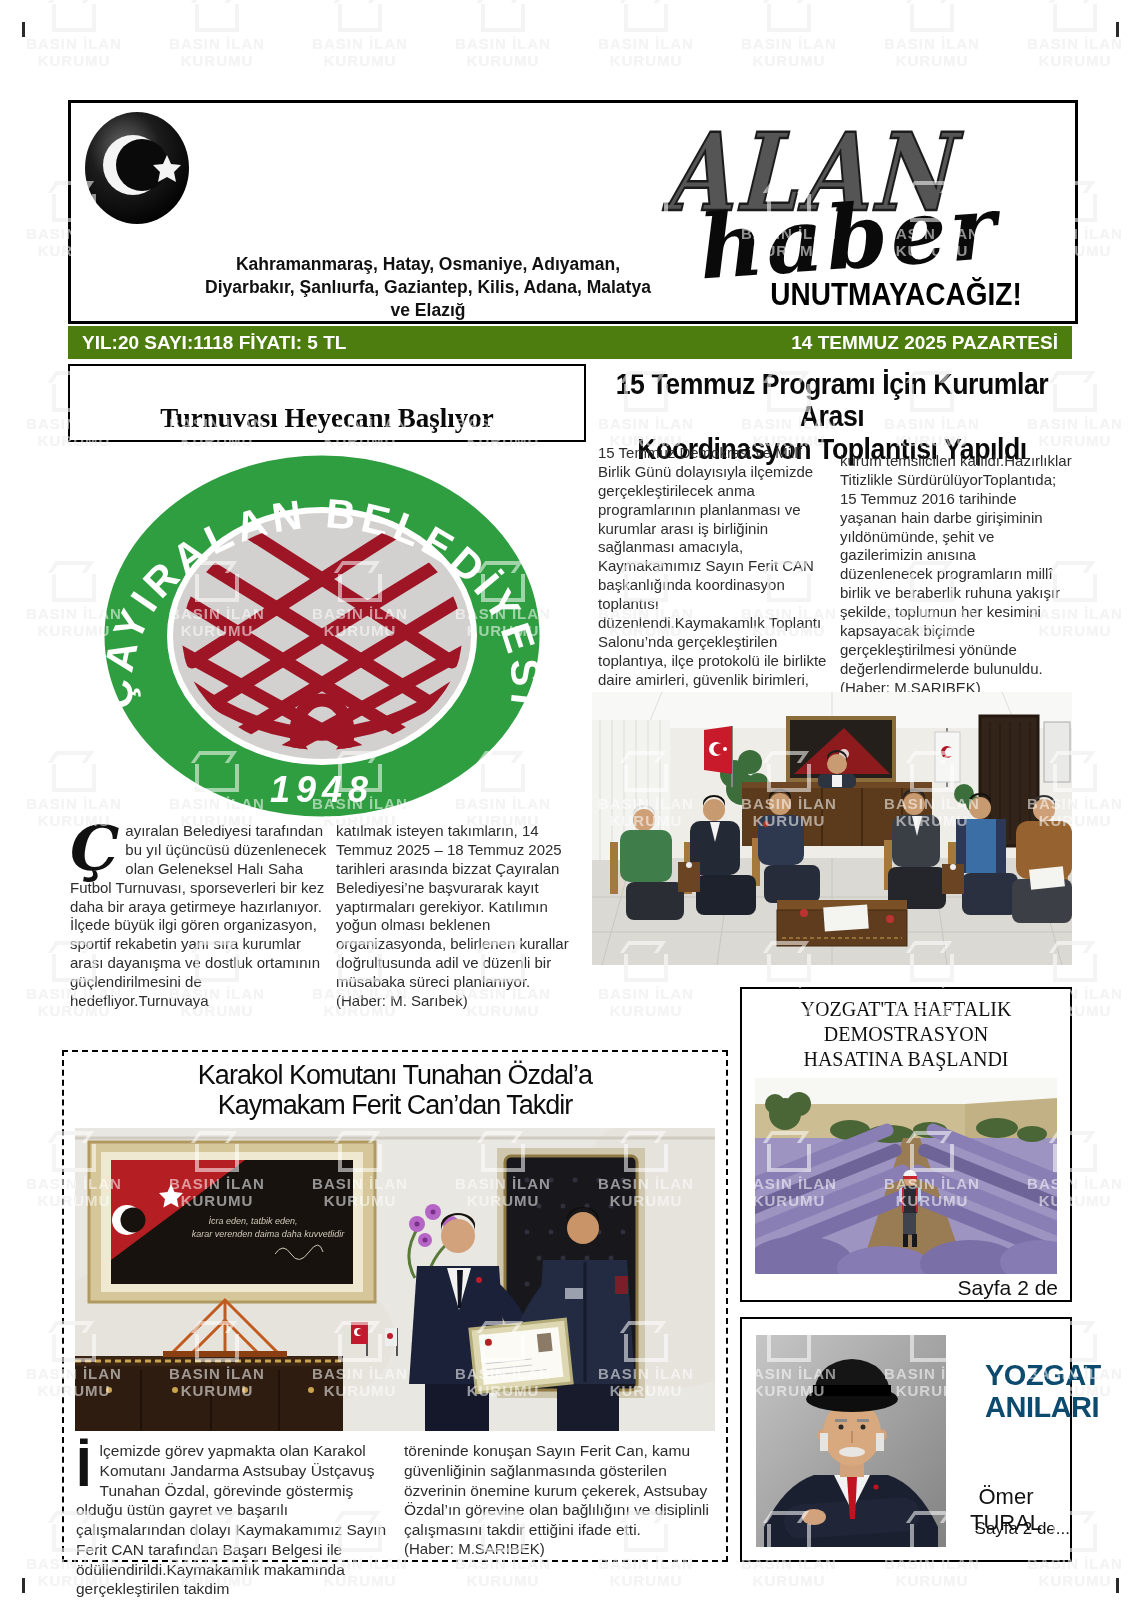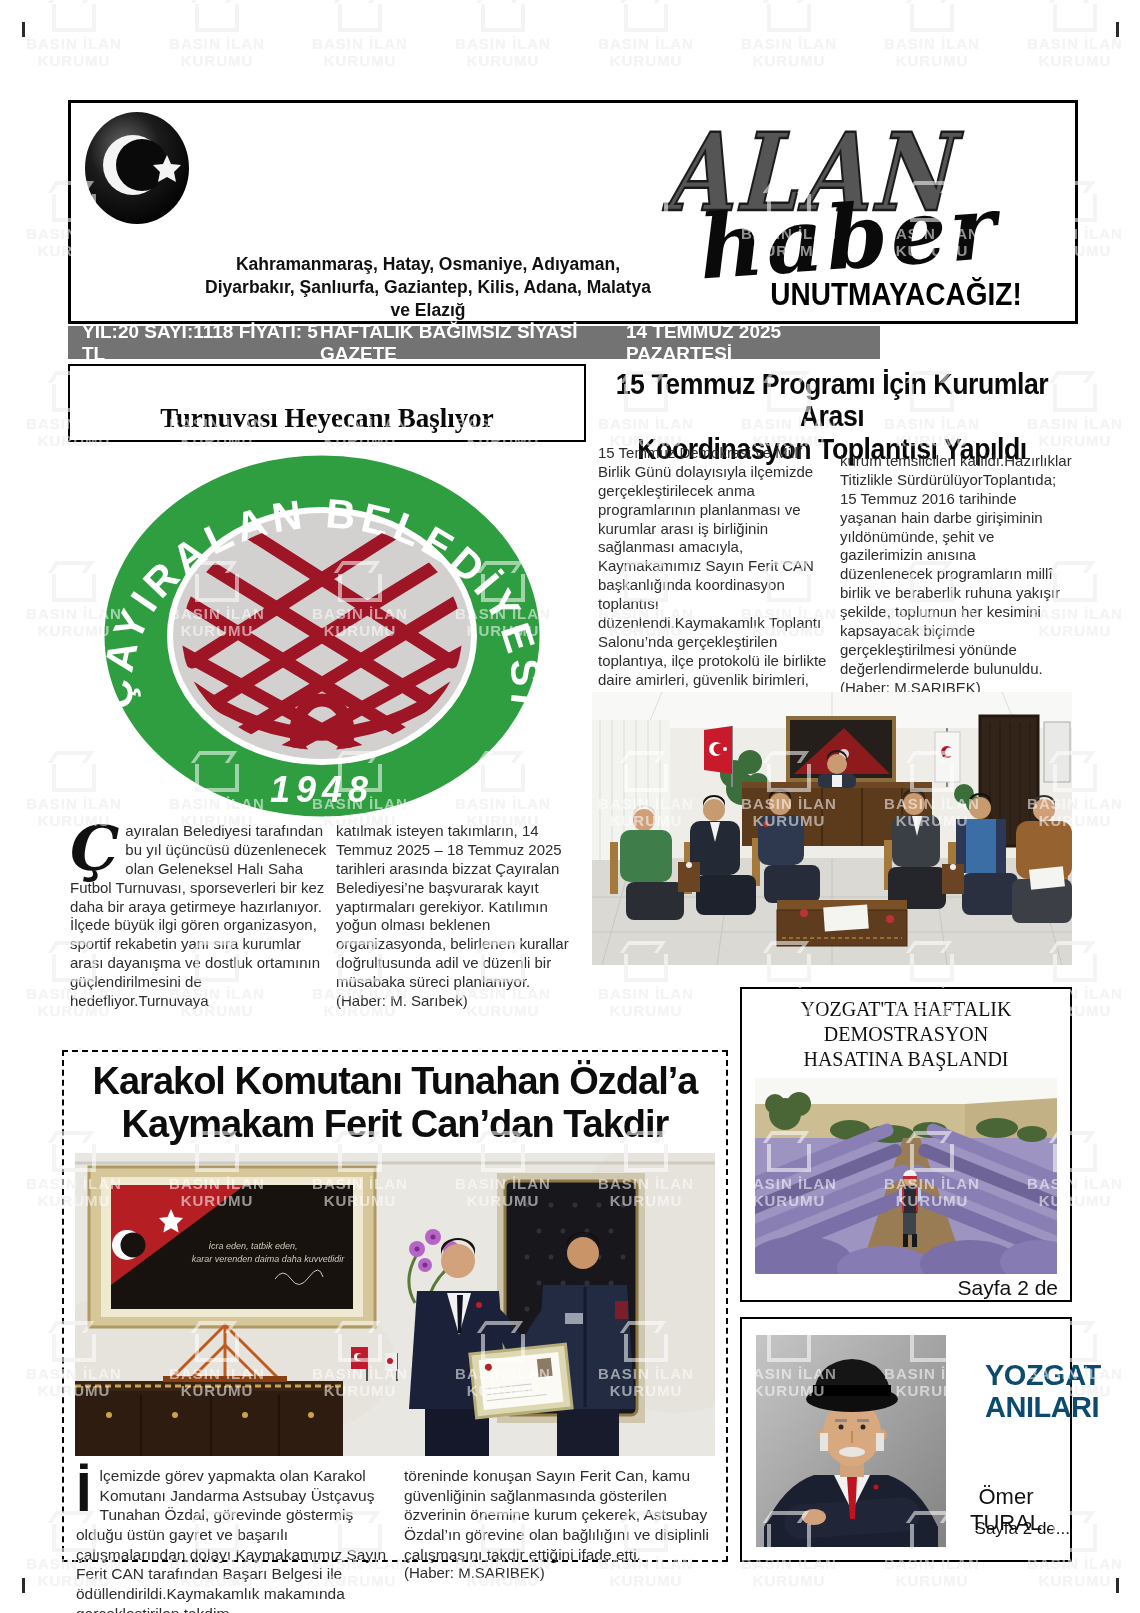--- a/index.html
+++ b/index.html
@@ -25,21 +25,21 @@
       font-style:italic;font-weight:bold;font-size:86px;color:#555;-webkit-text-stroke:2px #1c1c1c;
       transform:scaleY(1.25) skewX(-6deg);transform-origin:left top;letter-spacing:4px;white-space:nowrap;}
   #title-script{position:absolute;left:628px;top:82px;font-family:"DejaVu Serif","Liberation Serif",serif;
       font-style:italic;font-weight:bold;font-size:88px;color:#0a0a0a;transform:rotate(-4deg);
       letter-spacing:3px;white-space:nowrap;}
   #regions{position:absolute;left:122px;top:150px;width:470px;text-align:center;font-weight:bold;
       font-size:17.5px;line-height:1.3;color:#111;}
   #slogan{position:absolute;left:655px;top:176px;width:340px;text-align:center;font-weight:900;
       font-size:28px;letter-spacing:0px;color:#000;transform:scaleY(1.1);}
   
-  #infobar{position:absolute;left:68px;top:326px;width:812px;height:33px;background:#737373;color:#fff;
+  #infobar{position:absolute;left:68px;top:326px;width:1004px;height:33px;background:#4d7c0f;color:#fff;
       display:flex;align-items:center;justify-content:space-between;padding:0 14px;box-sizing:border-box;
       font-weight:bold;font-size:19px;z-index:1;}
   
   .abs{position:absolute;z-index:1;}
   .cols{display:flex;}
   .body-text{font-size:15px;line-height:1.26;color:#2d2d2d;text-align:left;}
   .byline{font-size:15px;color:#2d2d2d;}
   .dropcap{float:left;font-family:"DejaVu Serif","Liberation Serif",serif;font-style:italic;
       font-weight:bold;font-size:62px;line-height:.82;margin:2px 6px 0 0;color:#111;}
   .dropcap-sans{float:left;font-family:"Liberation Sans",sans-serif;font-weight:900;font-size:56px;
@@ -54,21 +54,21 @@
   #futbol-body .col2{width:250px;}
   #koord-headline{left:592px;top:368px;width:480px;text-align:center;font-weight:bold;font-size:29px;
       line-height:1.12;color:#0a0a0a;transform:scaleX(.92);transform-origin:center top;letter-spacing:-.5px;}
   #koord-body{left:598px;top:444px;width:474px;}
   #koord-body .col1{width:229px;margin-right:13px;}
   #koord-body .col2{width:232px;margin-top:8px;}
   #meeting-photo{left:592px;top:692px;width:480px;height:273px;}
   
   #takdir-box{left:62px;top:1050px;width:666px;height:512px;border:2px dashed #000;box-sizing:border-box;
       padding:6px 8px;background:transparent;}
-  #takdir-headline{text-align:center;font-weight:bold;font-size:38px;line-height:1.12;color:#0d0d0d;
+  #takdir-headline{text-align:center;font-weight:normal;font-size:27px;line-height:1.12;color:#0d0d0d;
       letter-spacing:-1px;margin-top:2px;}
   #ceremony-photo{display:block;margin:8px auto 10px auto;}
   #takdir-body{display:flex;padding:0 4px;}
   #takdir-body .col1{width:320px;margin-right:10px;}
   #takdir-body .col2{width:312px;}
   #takdir-body .body-text{font-size:15.5px;line-height:1.27;}
   
   #lavanta-box{left:740px;top:987px;width:332px;height:315px;border:2px solid #000;box-sizing:border-box;
       padding:8px 6px;background:#fff;}
   #lavanta-headline{text-align:center;font-family:"Liberation Serif",serif;font-size:20px;
@@ -471,21 +471,20 @@
       <path d="M86 46 l4 9 10 1 -7 7 2 10 -9 -5 -9 5 2 -10 -7 -7 10 -1 Z" fill="#f4f4f4"></path>
     </svg>
     <div id="title-overlap">ALAN</div>
     <div id="title-script">haber</div>
     <div id="regions">Kahramanmaraş, Hatay, Osmaniye, Adıyaman, Diyarbakır, Şanlıurfa, Gaziantep, Kilis, Adana, Malatya ve Elazığ</div>
     <div id="slogan">UNUTMAYACAĞIZ!</div>
   </div>
 
   <div id="infobar">
     <span>YIL:20 SAYI:1118 FİYATI: 5 TL</span>
-    <span>HAFTALIK BAĞIMSIZ SİYASİ GAZETE</span>
     <span>14 TEMMUZ 2025 PAZARTESİ</span>
   </div>
 
   <div id="futbol-headline" class="abs">
     <br>
     <span>Turnuvası Heyecanı Başlıyor</span>
   </div>
 
   <div id="seal-wrap" class="abs">
     <svg width="452" height="372" viewBox="0 0 452 372">

